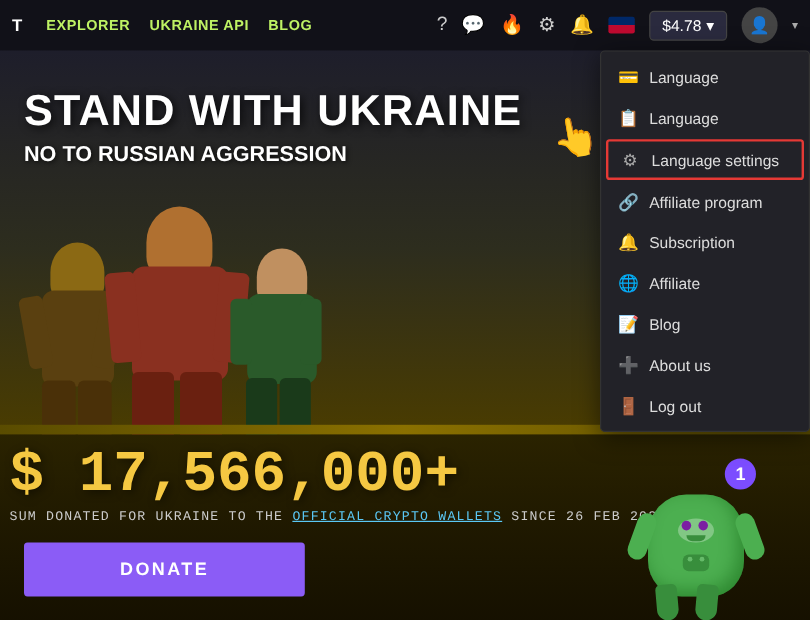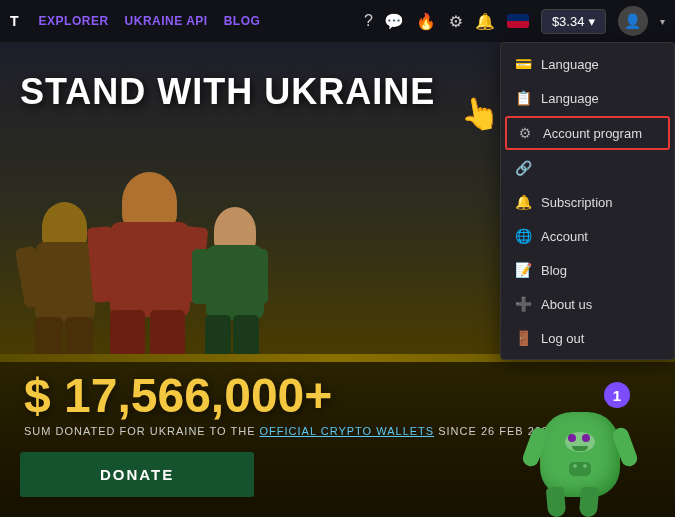--- a/index.html
+++ b/index.html
@@ -32,21 +32,21 @@
       padding: 0 10px;
       gap: 16px;
     }
     .nav-logo {
       color: #fff;
       font-weight: bold;
       font-size: 14px;
       margin-right: 4px;
     }
     .nav-item {
-      color: #8b5cf6;
+      color: #bef264;
       font-size: 12px;
       font-weight: 600;
       cursor: pointer;
       letter-spacing: 0.5px;
     }
     .nav-spacer { flex: 1; }
     .nav-icons {
       display: flex;
       align-items: center;
       gap: 12px;
@@ -114,22 +114,23 @@
       color: #fff;
       text-transform: uppercase;
       margin-top: 6px;
       text-shadow: 1px 1px 4px rgba(0,0,0,0.8);
     }
 
     
     .amount-section {
       position: absolute;
       bottom: 80px;
-      left: 24px;
+      left: 8px;
       z-index: 5;
+      font-family: Liberation Mono, monospace;
     }
     .amount-value {
       font-size: 48px;
       font-weight: 900;
       color: #f5c842;
       text-shadow: 2px 2px 8px rgba(0,0,0,0.5);
     }
     .amount-label {
       font-size: 11px;
       color: #ccc;
@@ -144,21 +145,21 @@
     }
 
     
     .donate-section {
       position: absolute;
       bottom: 20px;
       left: 20px;
       z-index: 5;
     }
     .donate-btn {
-      background: #14532d;
+      background: #8b5cf6;
       color: #fff;
       border: none;
       padding: 14px 80px;
       font-size: 15px;
       font-weight: 700;
       letter-spacing: 2px;
       text-transform: uppercase;
       cursor: pointer;
       border-radius: 3px;
     }
@@ -263,50 +264,51 @@
   <span class="nav-item">BLOG</span>
   <div class="nav-spacer"></div>
   <div class="nav-icons">
     <span class="nav-icon">?</span>
     <span class="nav-icon">💬</span>
     <span class="nav-fire-icon">🔥</span>
     <span class="nav-icon">⚙</span>
     <span class="nav-icon">🔔</span>
     <span class="flag-icon"></span>
     <button class="price-btn">
-      <span>$3.34</span>
+      <span>$4.78</span>
       <span>▾</span>
     </button>
     <div class="avatar-btn">👤</div>
     <span class="chevron-icon">▾</span>
   </div>
 
   <div class="dropdown-menu">
     <div class="dropdown-item">
       <span class="dropdown-icon green">💳</span>
       <span>Language</span>
     </div>
     <div class="dropdown-item">
       <span class="dropdown-icon">📋</span>
       <span>Language</span>
     </div>
     <div class="dropdown-item highlighted">
       <span class="dropdown-icon">⚙</span>
-      <span>Account program</span>
+      <span>Language settings</span>
     </div>
     <div class="dropdown-item">
       <span class="dropdown-icon blue">🔗</span>
+      <span>Affiliate program</span>
     </div>
     <div class="dropdown-item">
       <span class="dropdown-icon orange">🔔</span>
       <span>Subscription</span>
     </div>
     <div class="dropdown-item">
       <span class="dropdown-icon blue">🌐</span>
-      <span>Account</span>
+      <span>Affiliate</span>
     </div>
     <div class="dropdown-item">
       <span class="dropdown-icon green">📝</span>
       <span>Blog</span>
     </div>
     <div class="dropdown-item">
       <span class="dropdown-icon green">➕</span>
       <span>About us</span>
     </div>
     <div class="dropdown-item">
@@ -315,20 +317,21 @@
     </div>
   </div>
 </nav>
 
 <div class="cursor-hand">👆</div>
 
 <div class="hero-content">
   <div class="hero-title">
     <span>S</span><span>TAND WITH UKRAINE</span>
   </div>
+  <div class="hero-subtitle">NO TO RUSSIAN AGGRESSION</div>
 </div>
 
 <div style="position:absolute; bottom:155px; left:0; width:430px; height:210px; z-index:2; overflow:hidden;">
 
   <div style="position:absolute; bottom:0; left:30px; display:flex; align-items:flex-end; gap:5px;">
 
     <div style="width:70px; height:160px; position:relative;">
       <div style="width:45px; height:50px; background:#8B6914; border-radius:50% 50% 30% 30%; position:absolute; top:0; left:12px;"></div>
       <div style="width:60px; height:80px; background:#5a4010; border-radius:10px; position:absolute; top:40px; left:5px;"></div>
       <div style="width:20px; height:60px; background:#5a4010; position:absolute; top:45px; left:-10px; border-radius:5px; transform:rotate(-10deg);"></div>

